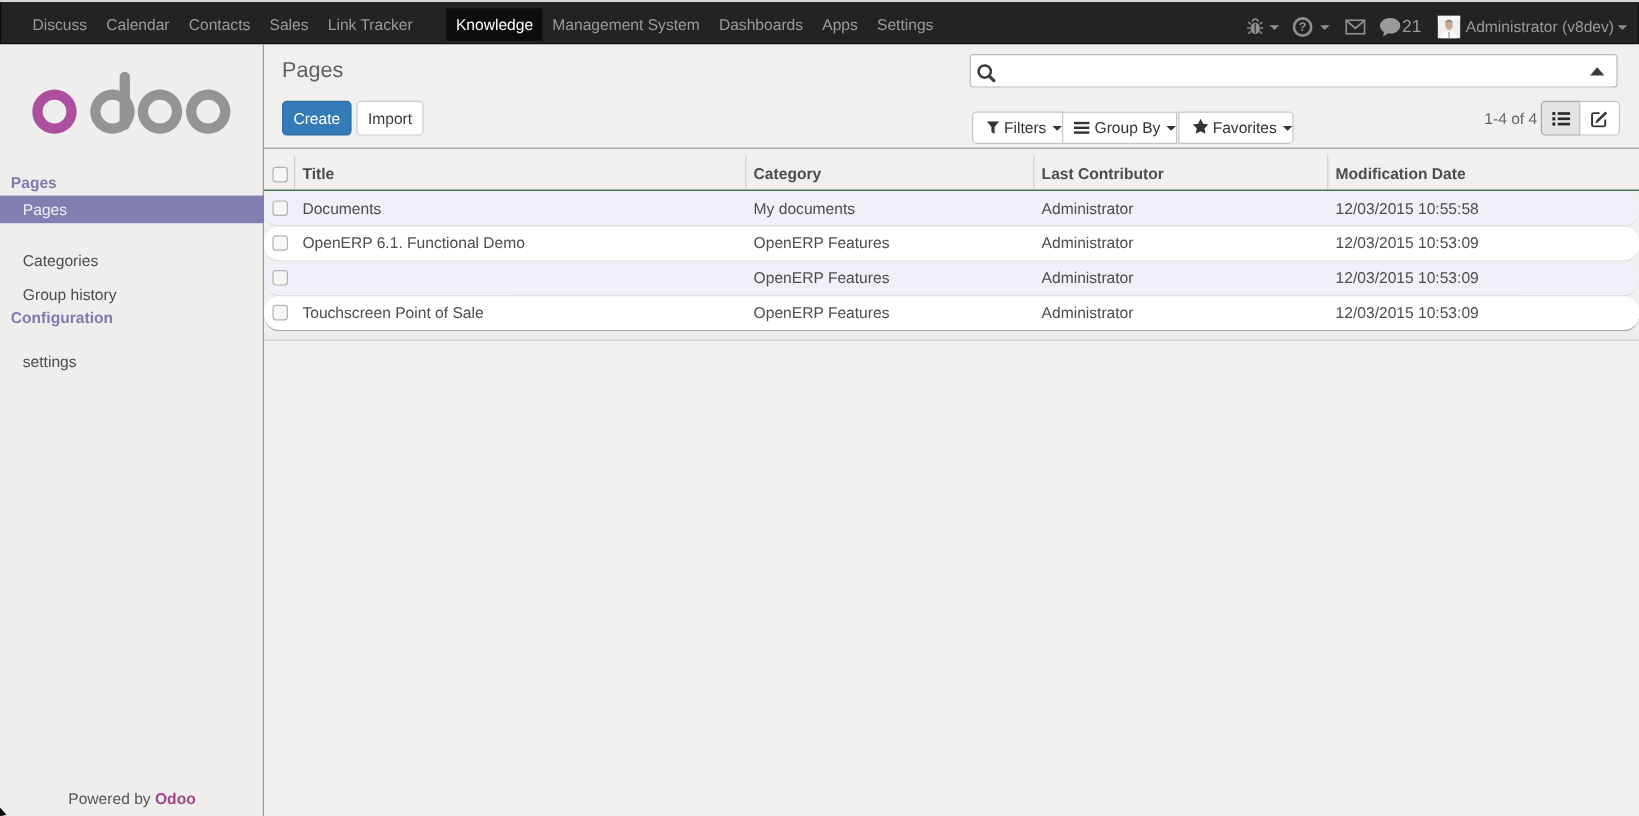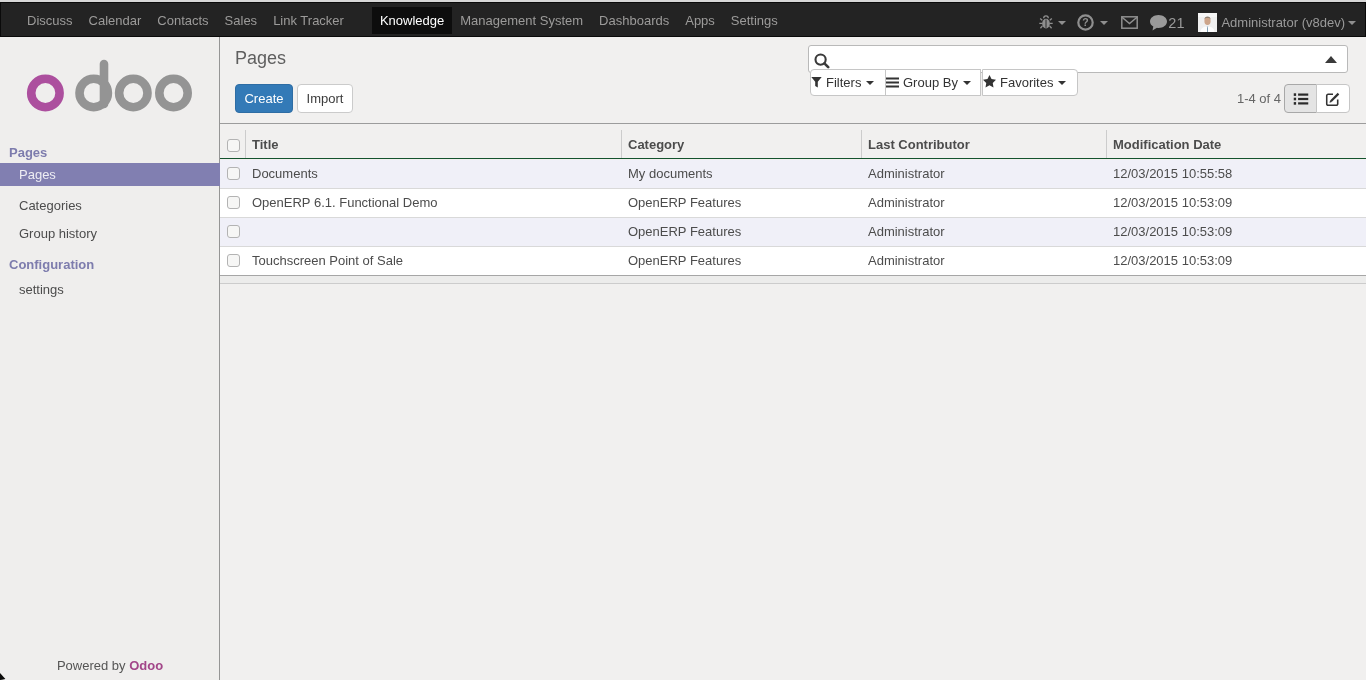--- a/index.html
+++ b/index.html
@@ -13,50 +13,50 @@
 #nav li.active a { background:#0d0d0d; color:#ffffff;margin-left:20px; }
 #navright { position:absolute; right:9px; top:2px; height:35px; display:flex; align-items:center; }
 #navright .it { margin-left:0; display:flex; align-items:center; }
 .caret-d { display:inline-block; width:0; height:0; border-left:4px solid transparent; border-right:4px solid transparent; border-top:4px solid #8f8f8f; margin-left:5px; }
 #adminname { color:#9a9a9a; font-size:13px; margin-left:4px; }
 #avatar { width:19px; height:19px; margin-left:14px; }
 
 #sidebar { position:absolute; left:0; top:37px; width:220px; height:643px; background:#efeeed; border-right:1px solid #959595; }
 #logo2 { position:absolute; left:26px; top:19px; }
 .sec-title { position:absolute; left:9px; color:#7d7cad; font-size:13px; font-weight:bold; }
-.s-item { position:absolute; left:0; width:220px; padding-left:19px; color:#4c4c4c; font-size:13px; }
+.s-item { position:absolute; left:0; width:220px; padding-left:19px; color:#4c4c4c; font-size:13px;margin-top:12px; }
 #s-active { position:absolute; left:0; top:126px; width:220px; height:23px; line-height:23px; padding-left:19px; background:#817fb1; color:#ededf3; font-size:13px; }
 #powered { position:absolute; left:0; bottom:7px; width:220px; text-align:center; font-size:13px; color:#555; }
 #powered b { color:#a24689; }
 #cursor { position:absolute; left:0; top:673px; width:6px; height:7px; background:#0a0a0a; clip-path:polygon(0 0, 90% 84%, 32% 98%, 0 100%); }
 
 #main { position:absolute; left:220px; top:37px; width:1146px; height:643px; background:#f1f0ef; }
 #mhead { position:absolute; left:0; top:0; width:1146px; height:87px; border-bottom:1px solid #9c9c9c; }
 #mtitle { position:absolute; left:15px; top:11px; font-size:18px; color:#5f5f5f; }
 #searchbox { position:absolute; left:588px; top:8px; width:540px; height:28px; background:#fff; border:1px solid #b9b9b9; border-radius:3px; }
 #searchbox svg { position:absolute; left:5px; top:7px; }
 #caret-up { position:absolute; right:10px; top:10px; width:0; height:0; border-left:6px solid transparent; border-right:6px solid transparent; border-bottom:7px solid #3a3a3a; }
 .btn { position:absolute; font-size:13px; text-align:center; border-radius:4px; }
 #btn-create { left:15px; top:47px; width:58px; height:29px; line-height:27px; background:#337ab7; border:1px solid #2e6da4; color:#fff; }
 #btn-import { left:77px; top:47px; width:56px; height:29px; line-height:27px; background:#fff; border:1px solid #cbcbcb; color:#3c3c3c; }
-.fbtn { position:absolute; top:32px; height:27px; line-height:25px; background:#fff; border:1px solid #c6c6c6; color:#333; font-size:13px; text-align:left; }
+.fbtn { position:absolute; top:56px; height:27px; line-height:25px; background:#fff; border:1px solid #c6c6c6; color:#333; font-size:13px; text-align:right; }
 #btn-filters { left:590px; width:76px; border-radius:4px 0 0 4px; }
 #btn-group { left:665px; width:96px; }
 #btn-fav { left:762px; width:96px; border-radius:0 4px 4px 0; }
 .fbtn svg { vertical-align:-1px; margin-right:4px; }
 .caret-b { display:inline-block; width:0; height:0; border-left:4px solid transparent; border-right:4px solid transparent; border-top:4px solid #333; margin-left:5px; vertical-align:2px; }
 #pager { position:absolute; left:1007px; top:47px; width:54px; height:29px; line-height:29px; font-size:13px; color:#666; text-align:right; }
 #sw-list { left:1064px; top:47px; width:33px; height:29px; background:#e4e4e4; border:1px solid #a8a8a8; border-radius:4px 0 0 4px; }
 #sw-form { left:1096px; top:47px; width:34px; height:29px; background:#fff; border:1px solid #c6c6c6; border-radius:0 4px 4px 0; }
 .sw svg { position:absolute; left:50%; top:50%; transform:translate(-50%,-50%); }
 
 #thead { position:absolute; left:0; top:87px; width:1146px; height:35px; border-bottom:1px solid #14532d; }
 .hsep { position:absolute; top:6px; width:1px; height:28px; background:#cccccc; }
 .hcell { position:absolute; top:3px; height:35px; line-height:35px; font-size:13px; font-weight:bold; color:#4c4c4c; }
-.row { position:absolute; left:0; width:1146px; height:29px; border-bottom:1px solid #d9d9d9; }
+.row { position:absolute; left:0; width:1146px; height:29px; border-bottom:1px solid #d9d9d9;border-radius:13px; }
 .row .cell { position:absolute; top:0; height:28px; line-height:28px; font-size:13px; color:#4c4c4c; white-space:nowrap; }
 .odd { background:#f0f0f8; }
 .even { background:#ffffff; }
 .cb { position:absolute; width:13px; height:13px; background:#f6f6f5; border:1px solid #b3b3b3; border-radius:3px; }
 #tfoot { position:absolute; left:0; top:239px; width:1146px; height:8px; background:#ececeb; border-bottom:1px solid #cccccc; }
 .c1 { left:32px; } .c2 { left:408px; } .c3 { left:648px; } .c4 { left:893px; }
 </style>
 </head>
 <body>
 <div id="topstrip"></div>

